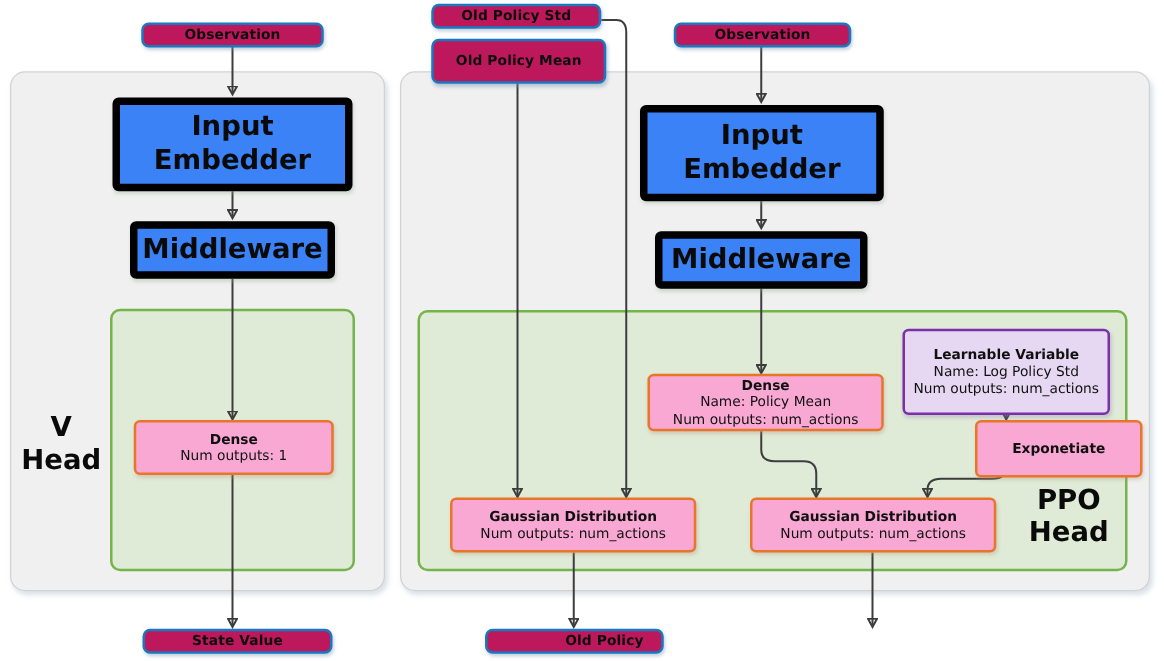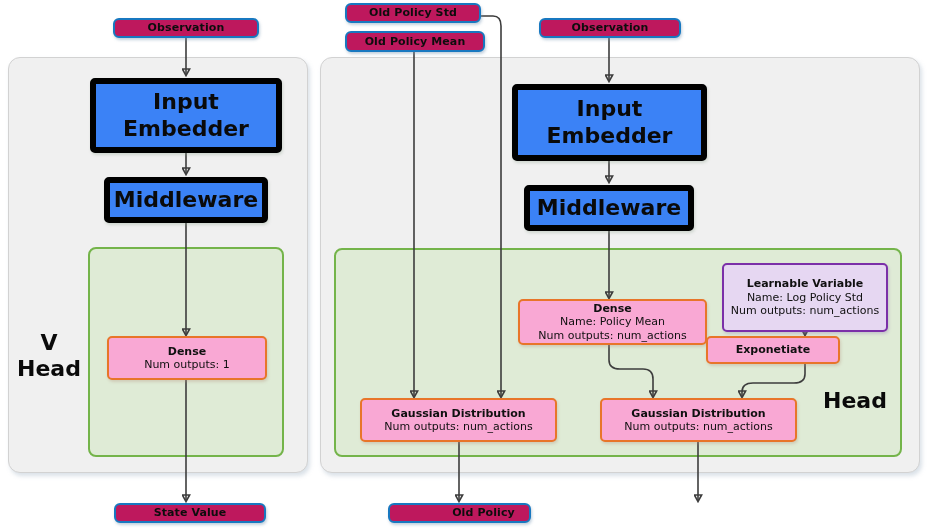--- a/index.html
+++ b/index.html
@@ -79,20 +79,21 @@
   <div class="panel" style="left:320px;top:57px;width:600px;height:416px;"></div>
 
   <div class="group" style="left:88px;top:247px;width:196px;height:210px;"></div>
   <div class="group" style="left:334px;top:248px;width:568px;height:209px;"></div>
 
   <div class="headcap" style="left:14px;top:330px;width:70px;">
     <div>V</div>
     <div>Head</div>
   </div>
   <div class="headcap" style="left:812px;top:388px;width:86px;">
+    <div>PPO</div>
     <div>Head</div>
   </div>
 
   <svg id="wires" viewBox="0 0 931 529">
     <defs>
       <marker id="ah" markerWidth="9" markerHeight="9" refX="5.6" refY="4.5" orient="auto" markerUnits="userSpaceOnUse">
         <path d="M0.6,0.9 L7.2,4.5 L0.6,8.1 z" fill="#1a1a1a" stroke="none"></path>
       </marker>
     </defs>
 
@@ -125,21 +126,21 @@
   </svg>
 
   <div class="node pill" style="left:113px;top:18px;width:146px;height:20px;">
     <span>Observation</span>
   </div>
 
   <div class="node pill" style="left:345px;top:3px;width:136px;height:20px;">
     <span>Old Policy Std</span>
   </div>
 
-  <div class="node pill" style="left:345px;top:31px;width:140px;height:21px;">
+  <div class="node pill" style="left:345px;top:31px;width:140px;height:36px;">
     <span>Old Policy Mean</span>
   </div>
 
   <div class="node pill" style="left:539px;top:18px;width:142px;height:20px;">
     <span>Observation</span>
   </div>
 
   <div class="node green" style="left:90px;top:78px;width:192px;height:75px;">
     <span>Input Embedder</span>
   </div>
@@ -166,21 +167,21 @@
     <span class="sub">Name: Policy Mean</span>
     <span class="sub">Num outputs: num_actions</span>
   </div>
 
   <div class="node purple" style="left:722px;top:263px;width:166px;height:69px;">
     <span class="ttl">Learnable Variable</span>
     <span class="sub">Name: Log Policy Std</span>
     <span class="sub">Num outputs: num_actions</span>
   </div>
 
-  <div class="node orange" style="left:706px;top:336px;width:134px;height:28px;justify-content:center;">
+  <div class="node orange" style="left:780px;top:336px;width:134px;height:46px;justify-content:center;">
     <span class="ttl">Exponetiate</span>
   </div>
 
   <div class="node orange" style="left:360px;top:398px;width:197px;height:44px;">
     <span class="ttl">Gaussian Distribution</span>
     <span class="sub">Num outputs: num_actions</span>
   </div>
 
   <div class="node orange" style="left:600px;top:398px;width:197px;height:44px;">
     <span class="ttl">Gaussian Distribution</span>

